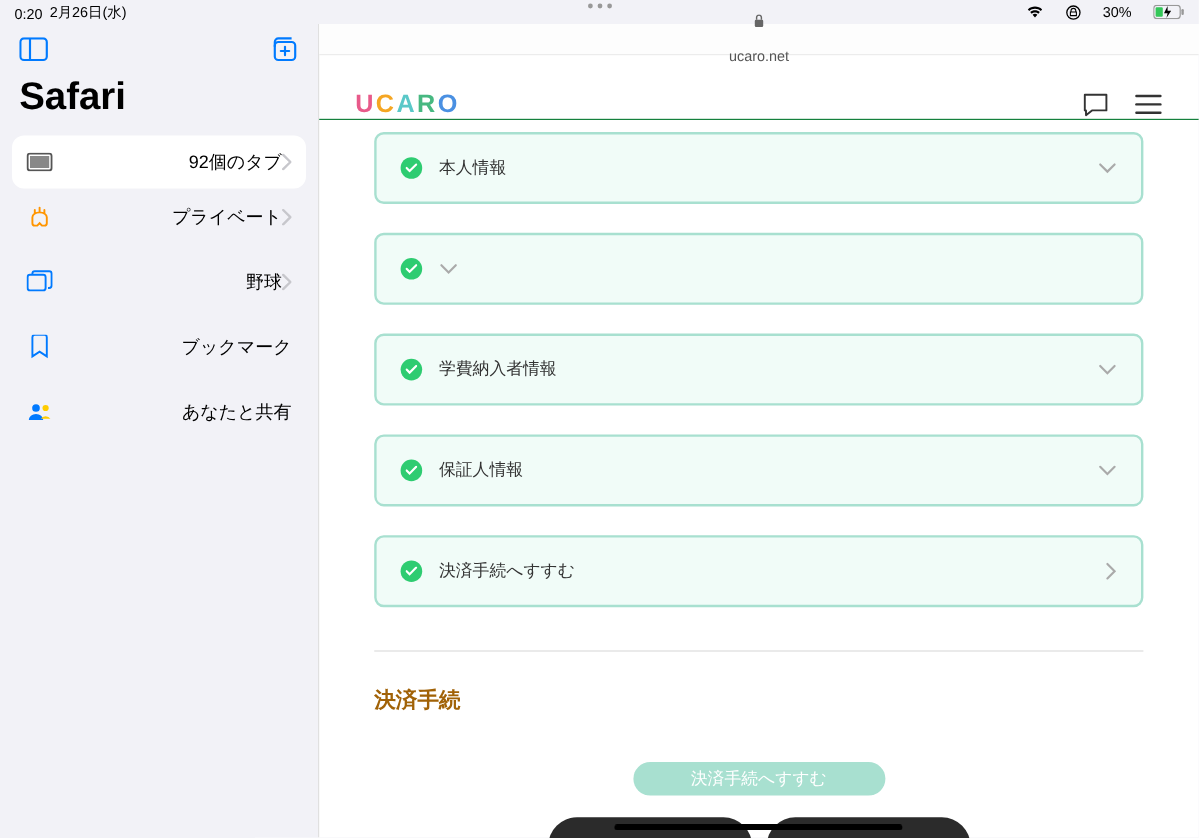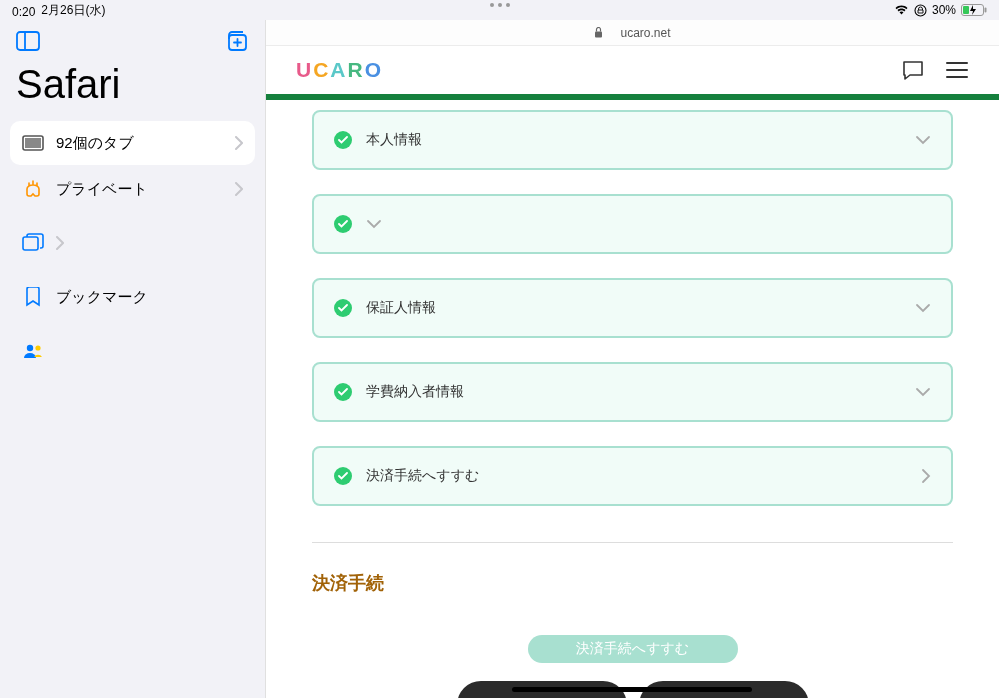--- a/index.html
+++ b/index.html
@@ -1,35 +1,35 @@
 <!DOCTYPE html>
 <html><head>
 <meta charset="utf-8">
 <style>
 * { margin: 0; padding: 0; box-sizing: border-box; }
 body { font-family: -apple-system, BlinkMacSystemFont, "Hiragino Sans", sans-serif; width: 999px; height: 698px; overflow: hidden; background: #f2f2f7; position: relative; }
 .status-bar { position: absolute; top: 0; left: 0; right: 0; height: 20px; display: flex; justify-content: space-between; align-items: center; padding: 0 12px; font-size: 12px; font-weight: 500; z-index: 100; }
 .status-left { display: flex; align-items: flex-end; gap: 6px; }
-.status-right { display: flex; align-items: center; gap: 5px; font-size: 12px; }
+.status-right { display: flex; align-items: center; gap: 18px; font-size: 12px; }
 .dots { position: absolute; top: 3px; left: 50%; transform: translateX(-50%); display: flex; gap: 4px; }
 .dots span { width: 4px; height: 4px; background: #999; border-radius: 50%; }
 .layout { display: flex; height: 100%; padding-top: 20px; }
 .sidebar { width: 265px; background: #f2f2f7; padding: 0 10px; display: flex; flex-direction: column; }
 .sidebar-header { display: flex; justify-content: space-between; align-items: center; padding: 10px 6px; }
 .icon-blue { color: #007aff; }
-.app-title { font-size: 40px; font-weight: 400; padding: 0 6px 14px 6px; color: #000; }
-.sidebar-item { display: flex; align-items: center; padding: 11px 12px; font-size: 15px; color: #000; border-radius: 10px; cursor: pointer; margin-bottom: 2px; }
+.app-title { font-size: 32px; font-weight: 700; padding: 0 6px 14px 6px; color: #000; }
+.sidebar-item { display: flex; align-items: center; padding: 11px 12px; font-size: 15px; color: #000; border-radius: 10px; cursor: pointer; margin-bottom: 2px; text-align: right; }
 .sidebar-item.active { background: #fff; }
 .sidebar-item .icon-slot { width: 22px; height: 22px; display: flex; align-items: center; justify-content: center; margin-right: 12px; flex-shrink: 0; }
 .sidebar-item .label { flex: 1; }
 .chevron-right { color: #c7c7cc; }
 .sidebar-spacer { height: 8px; }
 .content { flex: 1; background: #fff; display: flex; flex-direction: column; border-left: 1px solid #e0e0e0; }
-.url-bar { height: 26px; display: flex; align-items: center; justify-content: center; font-size: 12px; color: #555; background: #fdfdfd; border-bottom: 1px solid #ececec; gap: 17px; }
-.page-header { height: 54px; display: flex; align-items: center; justify-content: space-between; padding: 0 30px; border-bottom: 6px solid #15803d; }
+.url-bar { height: 26px; display: flex; align-items: center; justify-content: center; font-size: 12px; color: #555; background: #fdfdfd; border-bottom: 1px solid #ececec; gap: 17px; flex-direction: column; }
+.page-header { height: 54px; display: flex; align-items: flex-end; justify-content: space-between; padding: 0 30px; border-bottom: 1px solid #15803d; }
 .logo { font-size: 21px; font-weight: 700; letter-spacing: 2px; }
 .logo .u { color: #e85a8a; }
 .logo .c { color: #f5a623; }
 .logo .a { color: #5ac8c8; }
 .logo .r { color: #47b881; }
 .logo .o { color: #4a90e2; }
 .header-icons { display: flex; align-items: center; gap: 20px; }
 .page-body { flex: 1; overflow-y: auto; padding: 10px 46px 0 46px; }
 .accordion-item { border: 2px solid #a8e0d0; border-radius: 8px; margin-bottom: 24px; padding: 19px 20px; display: flex; align-items: center; background: #f1fcf8; cursor: pointer; }
 .check-circle { width: 18px; height: 18px; border-radius: 50%; background: #2ecc71; display: flex; align-items: center; justify-content: center; margin-right: 14px; flex-shrink: 0; }
@@ -134,20 +134,21 @@
 
     <div class="sidebar-spacer"></div>
 
     <div class="sidebar-item">
       <span class="icon-slot">
           <svg width="22" height="20" viewBox="0 0 22 20">
             <rect x="1" y="4" width="15" height="13" rx="2" fill="none" stroke="#007aff" stroke-width="1.6"></rect>
             <path d="M5 4 v-1 a2 2 0 0 1 2 -2 h12 a2 2 0 0 1 2 2 v10 a2 2 0 0 1 -2 2 h-1" fill="none" stroke="#007aff" stroke-width="1.6"></path>
           </svg>
         </span>
+      <span class="label">野球</span>
       <span class="chevron-right">
           <svg width="8" height="14" viewBox="0 0 8 14">
             <path d="M1 1 l6 6 l-6 6" fill="none" stroke="#c7c7cc" stroke-width="2" stroke-linecap="round"></path>
           </svg>
         </span>
     </div>
 
     <div class="sidebar-spacer"></div>
 
     <div class="sidebar-item">
@@ -165,20 +166,21 @@
 
     <div class="sidebar-item">
       <span class="icon-slot">
           <svg width="22" height="16" viewBox="0 0 22 16">
             <circle cx="8" cy="5" r="3.2" fill="#007aff"></circle>
             <path d="M2 15 a6 5 0 0 1 12 0 z" fill="#007aff"></path>
             <circle cx="16" cy="5" r="2.6" fill="#ffcc00"></circle>
             <path d="M12 14 a4.5 4 0 0 1 8 0 z" fill="#ffcc00"></path>
           </svg>
         </span>
+      <span class="label">あなたと共有</span>
     </div>
   </div>
 
   <div class="content">
     <div class="url-bar">
       <span>
           <svg width="9" height="11" viewBox="0 0 9 11">
             <rect x="1" y="4.5" width="7" height="6" rx="1" fill="#666"></rect>
             <path d="M2.5 4.5 v-2 a2 2 0 0 1 4 0 v2" fill="none" stroke="#666" stroke-width="1.2"></path>
           </svg>
@@ -230,34 +232,34 @@
                 <path d="M2 2 l6 6 l6 -6" fill="none" stroke="#aaa" stroke-width="1.8" stroke-linecap="round"></path>
               </svg>
             </span>
           </div>
           <div class="accordion-item">
             <span class="check-circle">
               <svg width="10" height="8" viewBox="0 0 10 8">
                 <path d="M1 4 l2.5 2.5 L9 1" fill="none" stroke="#fff" stroke-width="1.8" stroke-linecap="round"></path>
               </svg>
             </span>
+            <span class="accordion-label">学費納入者情報</span>
+            <span class="accordion-chevron">
+              <svg width="16" height="10" viewBox="0 0 16 10">
+                <path d="M2 2 l6 6 l6 -6" fill="none" stroke="#aaa" stroke-width="1.8" stroke-linecap="round"></path>
+              </svg>
+            </span>
+          </div>
+          <div class="accordion-item">
+            <span class="check-circle">
+              <svg width="10" height="8" viewBox="0 0 10 8">
+                <path d="M1 4 l2.5 2.5 L9 1" fill="none" stroke="#fff" stroke-width="1.8" stroke-linecap="round"></path>
+              </svg>
+            </span>
             <span class="accordion-label">保証人情報</span>
-            <span class="accordion-chevron">
-              <svg width="16" height="10" viewBox="0 0 16 10">
-                <path d="M2 2 l6 6 l6 -6" fill="none" stroke="#aaa" stroke-width="1.8" stroke-linecap="round"></path>
-              </svg>
-            </span>
-          </div>
-          <div class="accordion-item">
-            <span class="check-circle">
-              <svg width="10" height="8" viewBox="0 0 10 8">
-                <path d="M1 4 l2.5 2.5 L9 1" fill="none" stroke="#fff" stroke-width="1.8" stroke-linecap="round"></path>
-              </svg>
-            </span>
-            <span class="accordion-label">学費納入者情報</span>
             <span class="accordion-chevron">
               <svg width="16" height="10" viewBox="0 0 16 10">
                 <path d="M2 2 l6 6 l6 -6" fill="none" stroke="#aaa" stroke-width="1.8" stroke-linecap="round"></path>
               </svg>
             </span>
           </div>
           <div class="accordion-item">
             <span class="check-circle">
               <svg width="10" height="8" viewBox="0 0 10 8">
                 <path d="M1 4 l2.5 2.5 L9 1" fill="none" stroke="#fff" stroke-width="1.8" stroke-linecap="round"></path>

